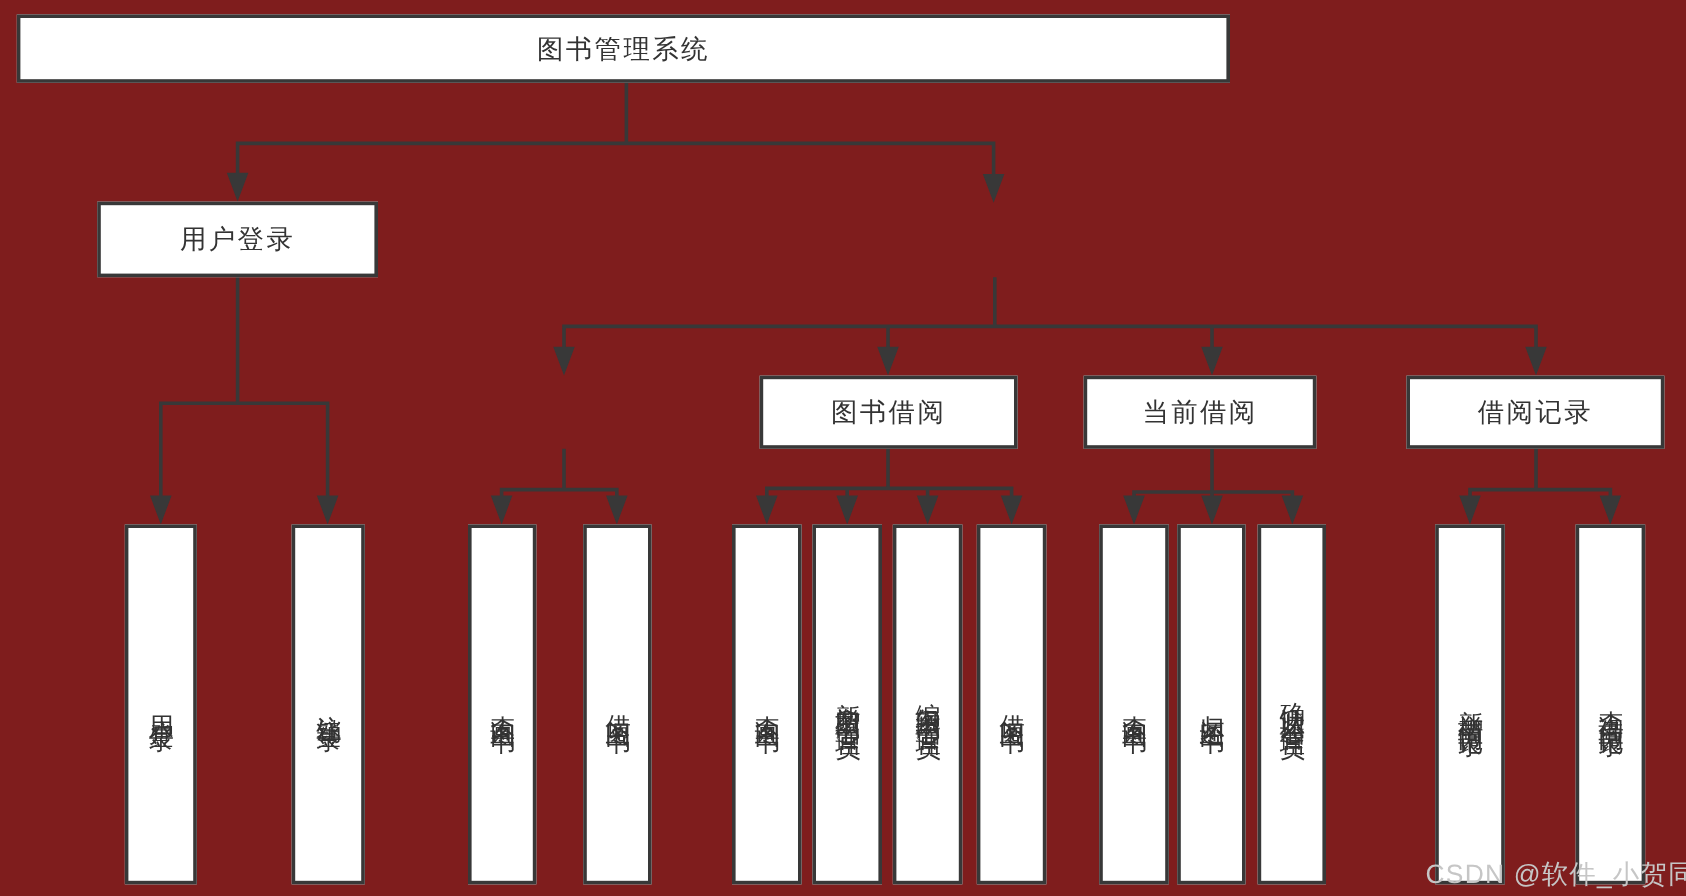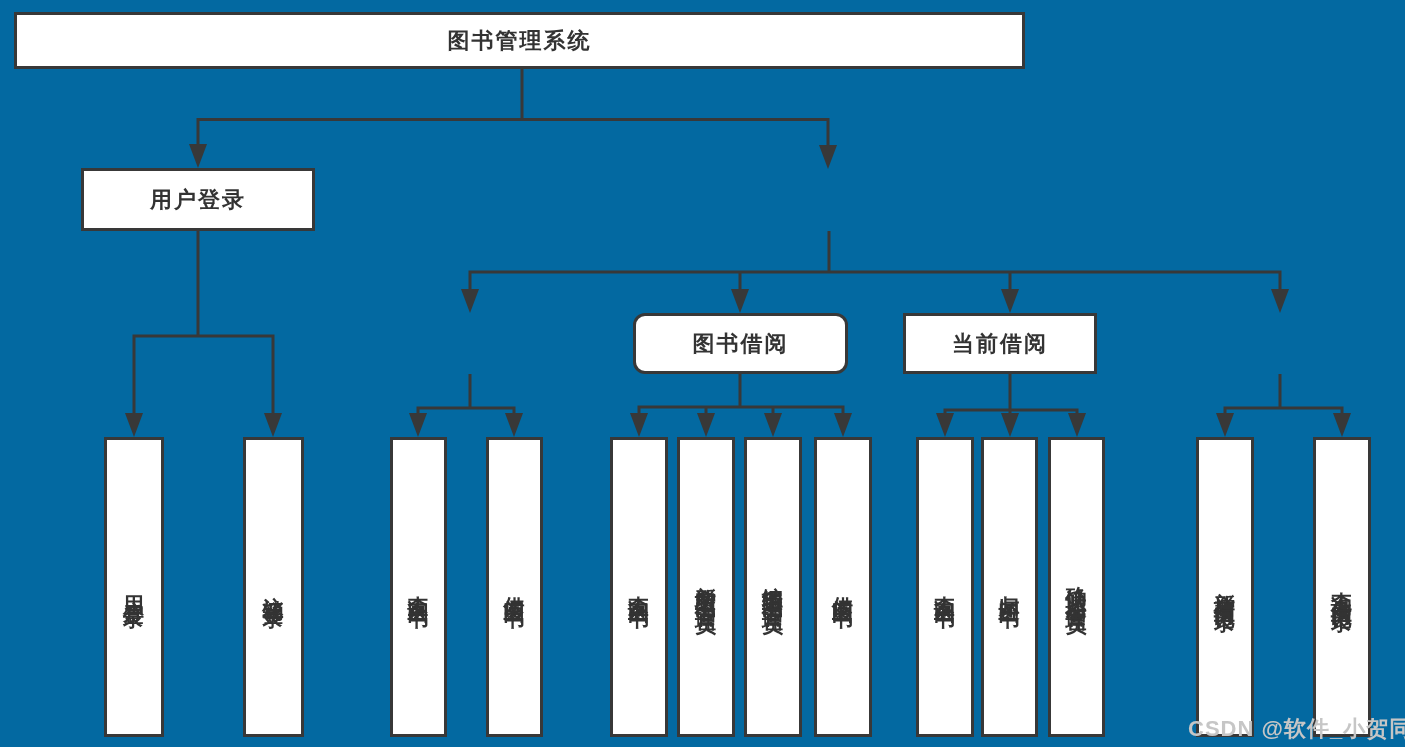--- a/index.html
+++ b/index.html
@@ -1,20 +1,20 @@
 <!DOCTYPE html>
 <html><head>
 <meta charset="utf-8">
 <style>
   html,body{margin:0;padding:0;background:#ffffff;}
   body{
     font-family:"Liberation Sans","DejaVu Sans",sans-serif;
     width:1405px;height:747px;position:relative;overflow:hidden;
   }
-  #canvas{position:absolute;left:0;top:0;width:1405px;height:747px;background:#0369a1;font-weight:bold;}
+  #canvas{position:absolute;left:0;top:0;width:1405px;height:747px;background:#7f1d1d;}
   #wires{position:absolute;left:0;top:0;z-index:1;}
   .node{
     position:absolute;box-sizing:border-box;
     background:#ffffff;border:3px solid #383838;
     display:flex;align-items:center;justify-content:center;
     color:#333333;z-index:2;
   }
   .hbox{font-size:22px;letter-spacing:2px;white-space:nowrap;}
   .vbox{
     font-size:21px;
@@ -87,22 +87,23 @@
       <polygon points="1068,413 1086,413 1077,437"></polygon>
       <polygon points="1216,413 1234,413 1225,437"></polygon>
       <polygon points="1333,413 1351,413 1342,437"></polygon>
     </g>
   </svg>
 
   <div class="node hbox" style="left:14px;top:12px;width:1011px;height:57px;">图书管理系统</div>
 
   <div class="node hbox" style="left:81px;top:168px;width:234px;height:63px;">用户登录</div>
 
-  <div class="node hbox" style="left:633px;top:313px;width:215px;height:61px;border-radius:12px;">图书借阅</div>
+  <div class="node hbox" style="left:633px;top:313px;width:215px;height:61px;">图书借阅</div>
   <div class="node hbox" style="left:903px;top:313px;width:194px;height:61px;">当前借阅</div>
+  <div class="node hbox" style="left:1172px;top:313px;width:215px;height:61px;">借阅记录</div>
 
   <div class="node vbox" style="left:104px;top:437px;width:60px;height:300px;">用户登录</div>
   <div class="node vbox" style="left:243px;top:437px;width:61px;height:300px;">注销登录</div>
 
   <div class="node vbox" style="left:390px;top:437px;width:57px;height:300px;">查询图书</div>
   <div class="node vbox" style="left:486px;top:437px;width:57px;height:300px;">借阅图书</div>
 
   <div class="node vbox" style="left:610px;top:437px;width:58px;height:300px;">查询图书</div>
   <div class="node vbox" style="left:677px;top:437px;width:58px;height:300px;">新增图书（管理员）</div>
   <div class="node vbox" style="left:744px;top:437px;width:58px;height:300px;">编辑图书（管理员）</div>

